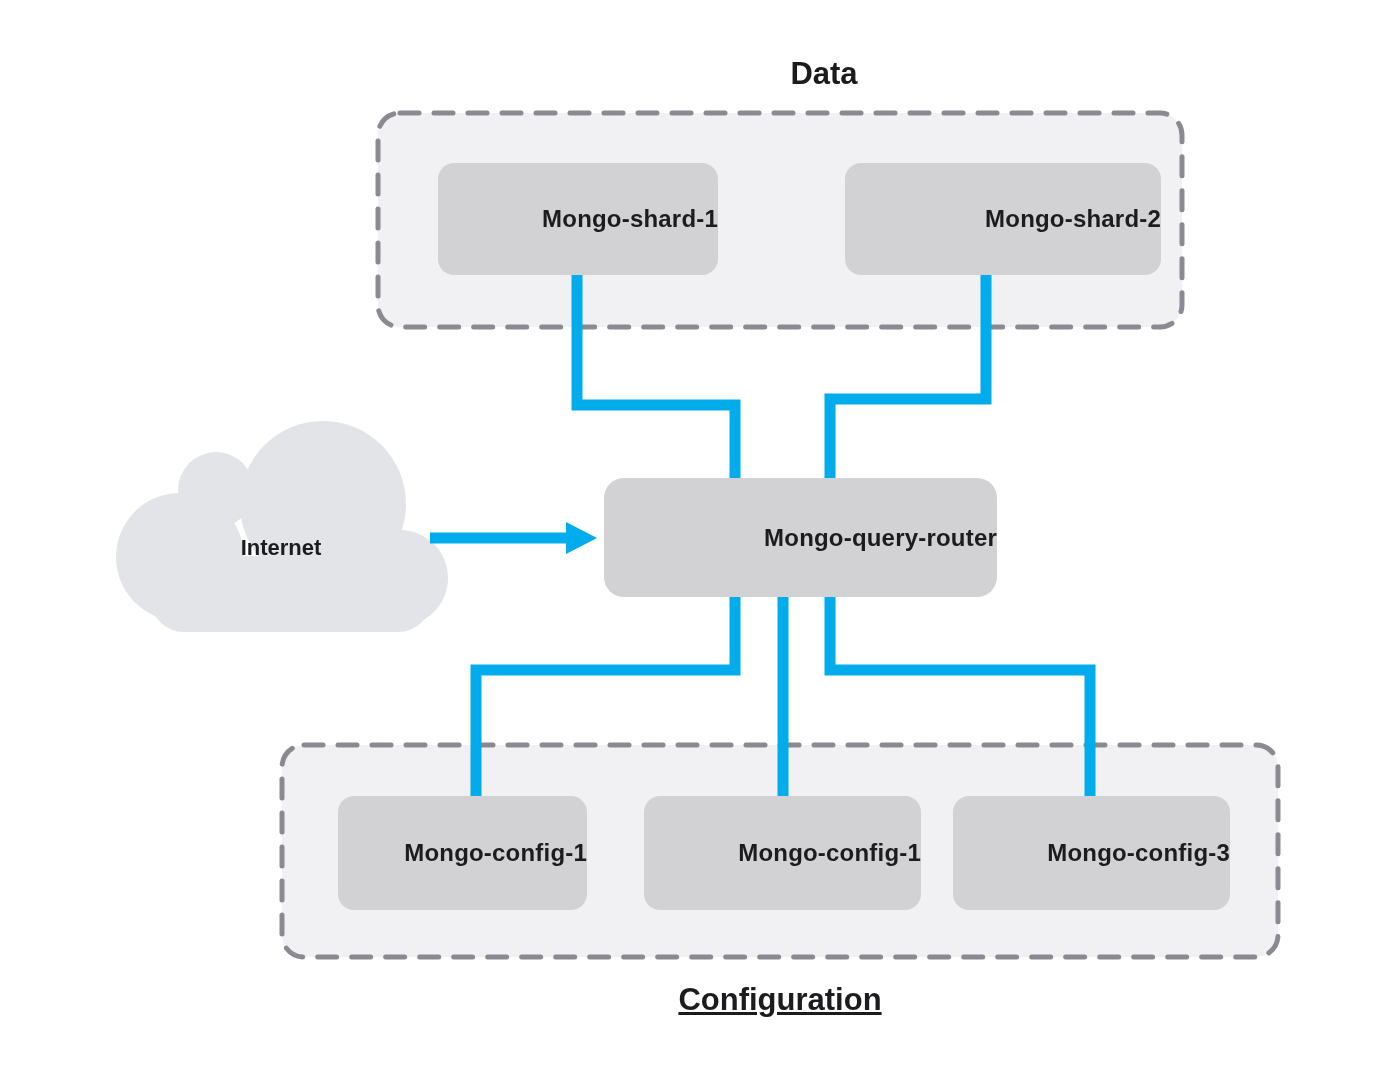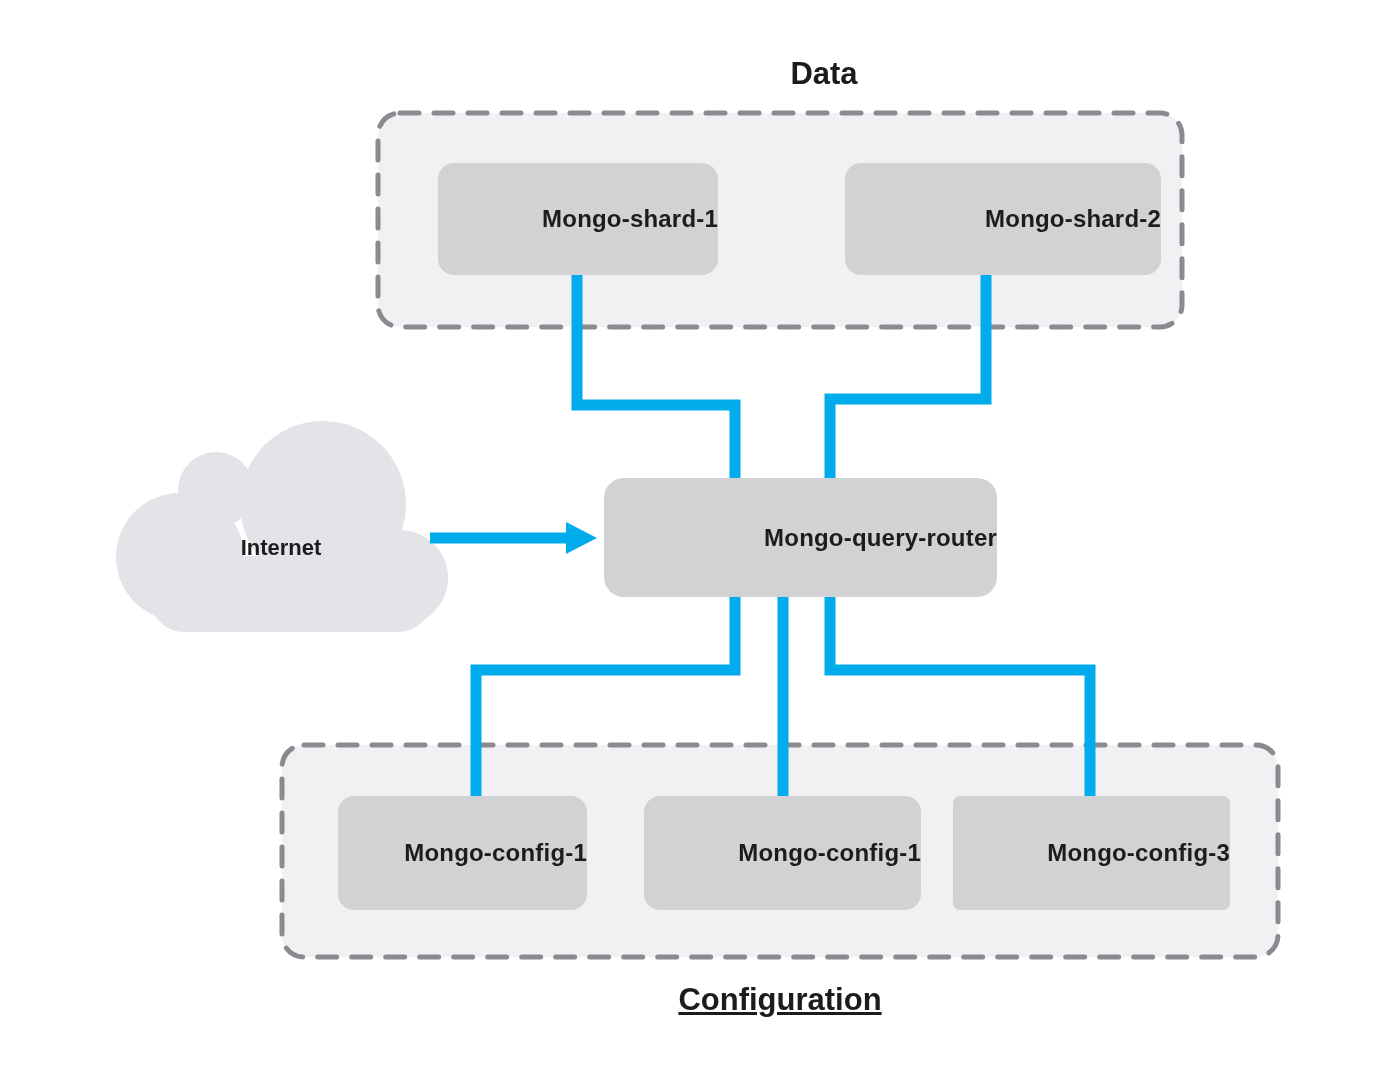--- a/index.html
+++ b/index.html
@@ -38,21 +38,21 @@
     display:flex;align-items:center;justify-content:flex-end;
     font-weight:700;font-size:24px;color:var(--text);
     letter-spacing:.2px;
     z-index:2;
   }
   .node-shard1{left:438px;top:163px;width:280px;height:112px;}
   .node-shard2{left:845px;top:163px;width:316px;height:112px;}
   .node-router{left:585px;top:478px;width:393px;height:119px;border-radius:20px;margin-left:19px;}
   .node-config1{left:338px;top:796px;width:249px;height:114px;}
   .node-config2{left:644px;top:796px;width:277px;height:114px;}
-  .node-config3{left:953px;top:796px;width:277px;height:114px;border-radius:7px;}
+  .node-config3{left:953px;top:796px;width:277px;height:114px;}
   .group-label{
     position:absolute;
     font-weight:700;font-size:31px;color:var(--text);
     transform:translateX(-50%);
     white-space:nowrap;
     z-index:2;
   }
   .label-data{left:824px;top:56px;}
   .label-config{left:780px;top:982px;text-decoration:underline;}
   .label-internet{

